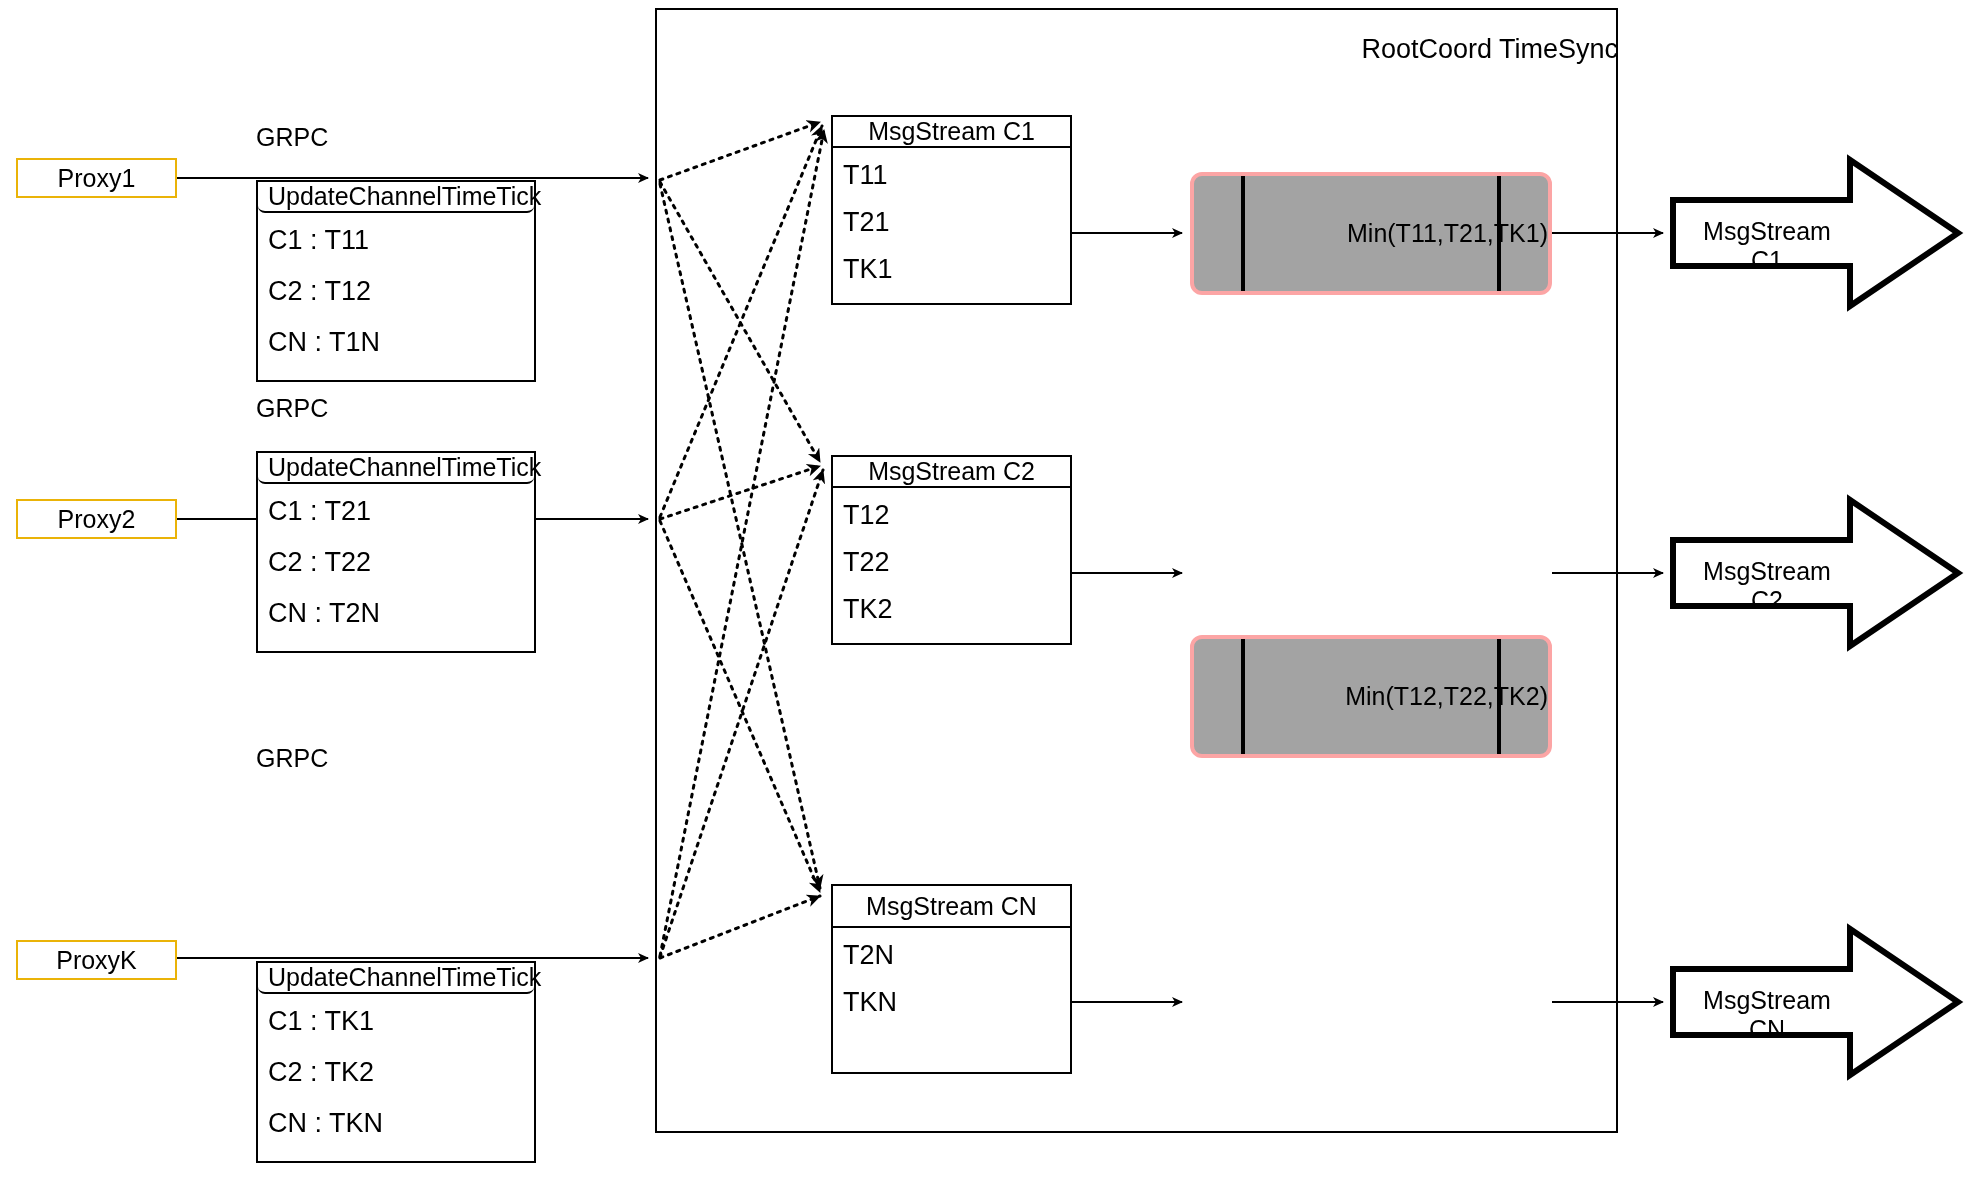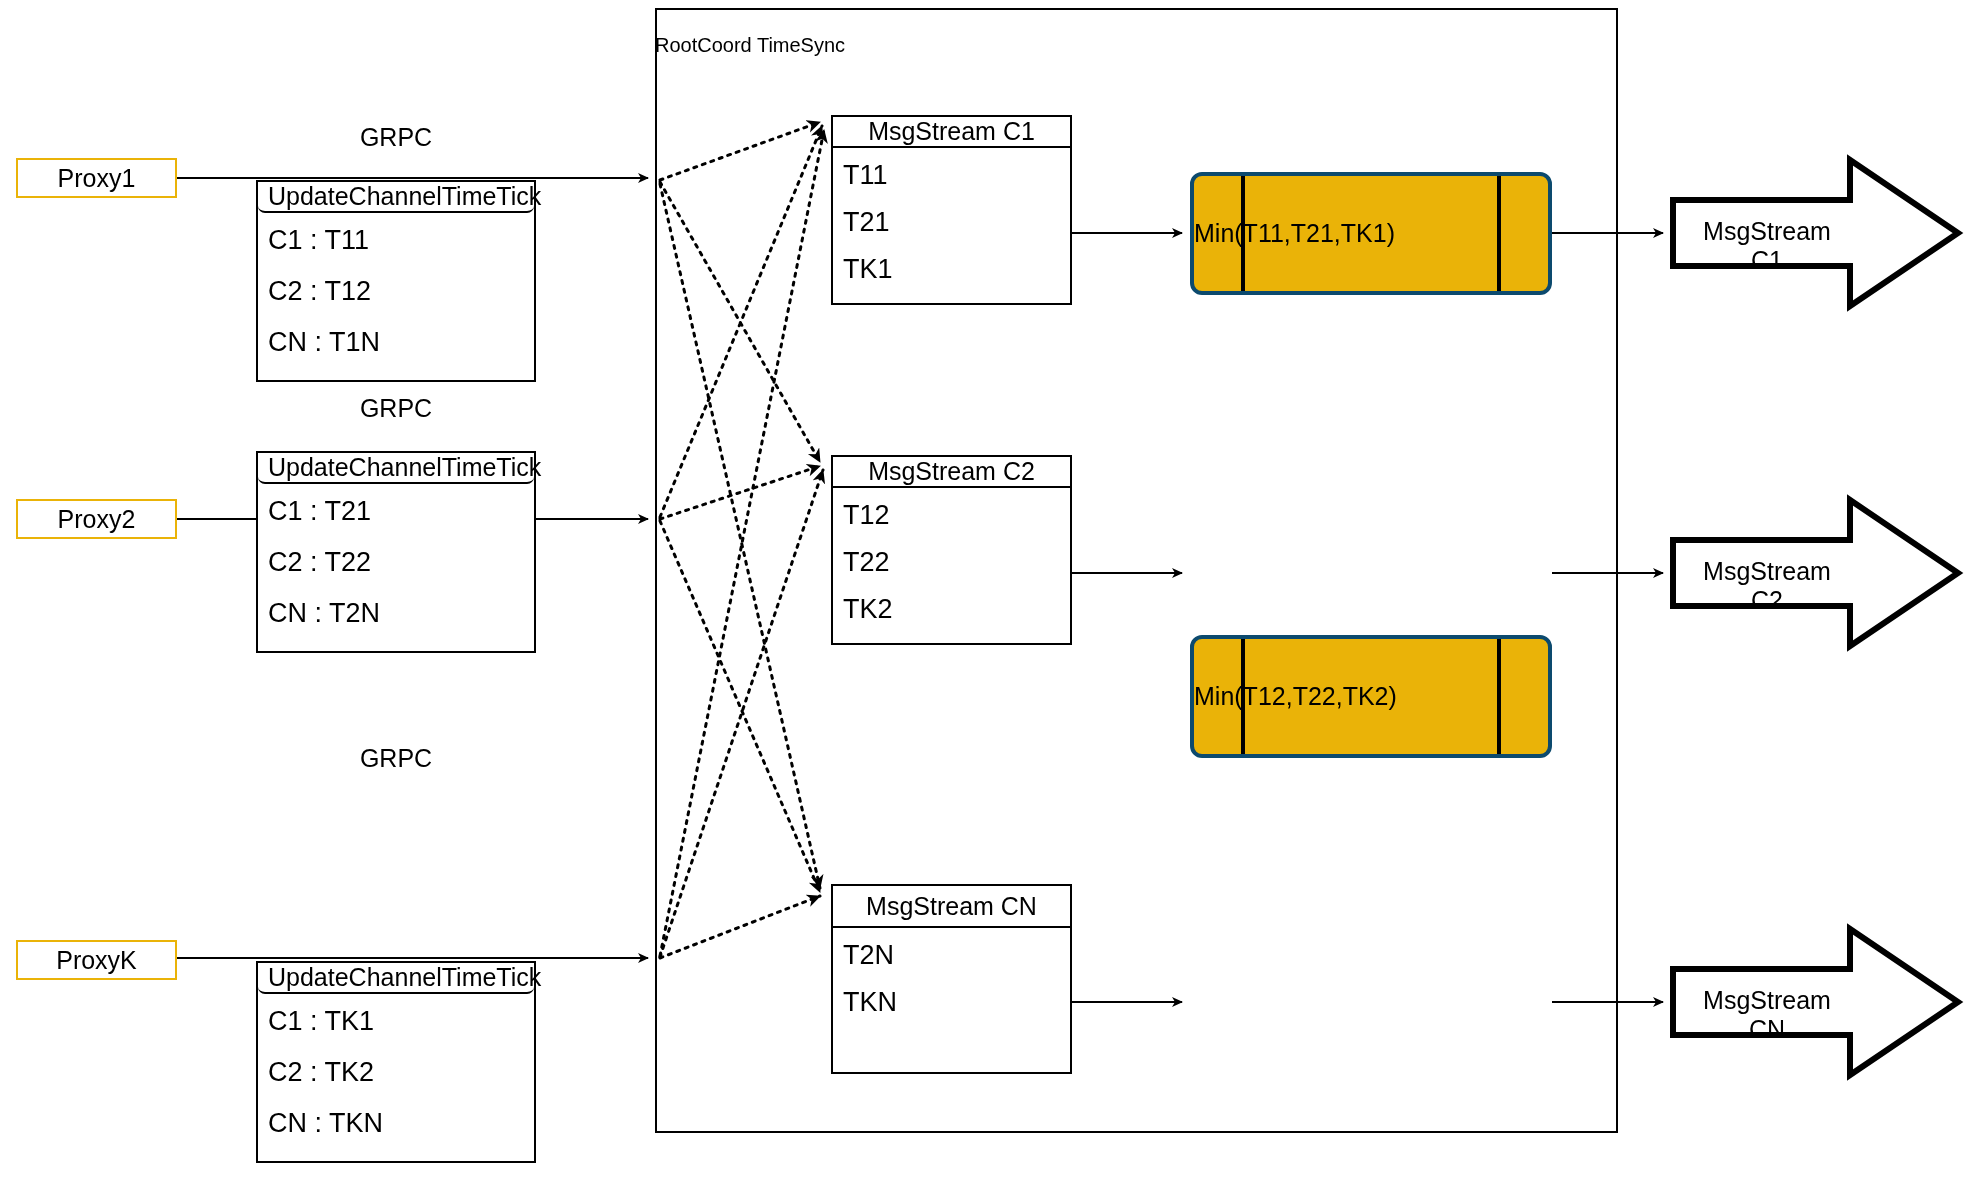--- a/index.html
+++ b/index.html
@@ -3,48 +3,48 @@
 <meta charset="utf-8">
 <style>
   html,body{margin:0;padding:0;background:#ffffff;}
   body{width:1969px;height:1183px;position:relative;overflow:hidden;
        font-family:"Liberation Sans", sans-serif;color:#000;}
   #canvas{position:absolute;left:0;top:0;width:1969px;height:1183px;}
   .abs{position:absolute;box-sizing:border-box;}
 
   
   .container-box{border:2px solid #000;background:transparent;}
-  .container-title{font-size:20px;text-align:left;white-space:nowrap;}
+  .container-title{font-size:27px;text-align:right;white-space:nowrap;}
 
   
   .proxy-box{border:2px solid #eab308;background:#fff;display:flex;
              align-items:center;justify-content:center;font-size:25px;}
 
   
   .tbl-box{border:2px solid #000;background:#fff;display:flex;
            flex-direction:column;}
   .tbl-head{border-bottom:2px solid #000;display:flex;align-items:center;
             font-size:25px;box-sizing:border-box;}
   .tbl-head.center{justify-content:center;}
   .tbl-head.left{justify-content:flex-start;padding-left:10px;border-radius:7px;}
   .tbl-body{flex:1;display:flex;flex-direction:column;box-sizing:border-box;
             padding:14px 0 0 10px;}
   .tbl-row{font-size:27px;line-height:1;box-sizing:border-box;}
 
   
-  .proc-box{border:4px solid #0c4a6e;border-radius:12px;background:#eab308;
+  .proc-box{border:4px solid #fca5a5;border-radius:12px;background:#a3a3a3;
             position:relative;display:flex;align-items:center;
-            justify-content:flex-start;font-size:25px;}
+            justify-content:flex-end;font-size:25px;}
   .proc-div{position:absolute;top:0;bottom:0;width:4px;background:#000;}
 
   
   .block-arrow{overflow:visible;}
 
   
-  .grpc-label{font-size:25px;text-align:center;white-space:nowrap;}
+  .grpc-label{font-size:25px;text-align:left;white-space:nowrap;}
 
   svg{position:absolute;left:0;top:0;overflow:visible;}
   .sld{stroke:#000;stroke-width:2;fill:none;}
   .dot{stroke:#000;stroke-width:3;fill:none;stroke-dasharray:3 6;
        stroke-linecap:round;}
 </style>
 </head>
 <body>
 
 <div id="canvas">

